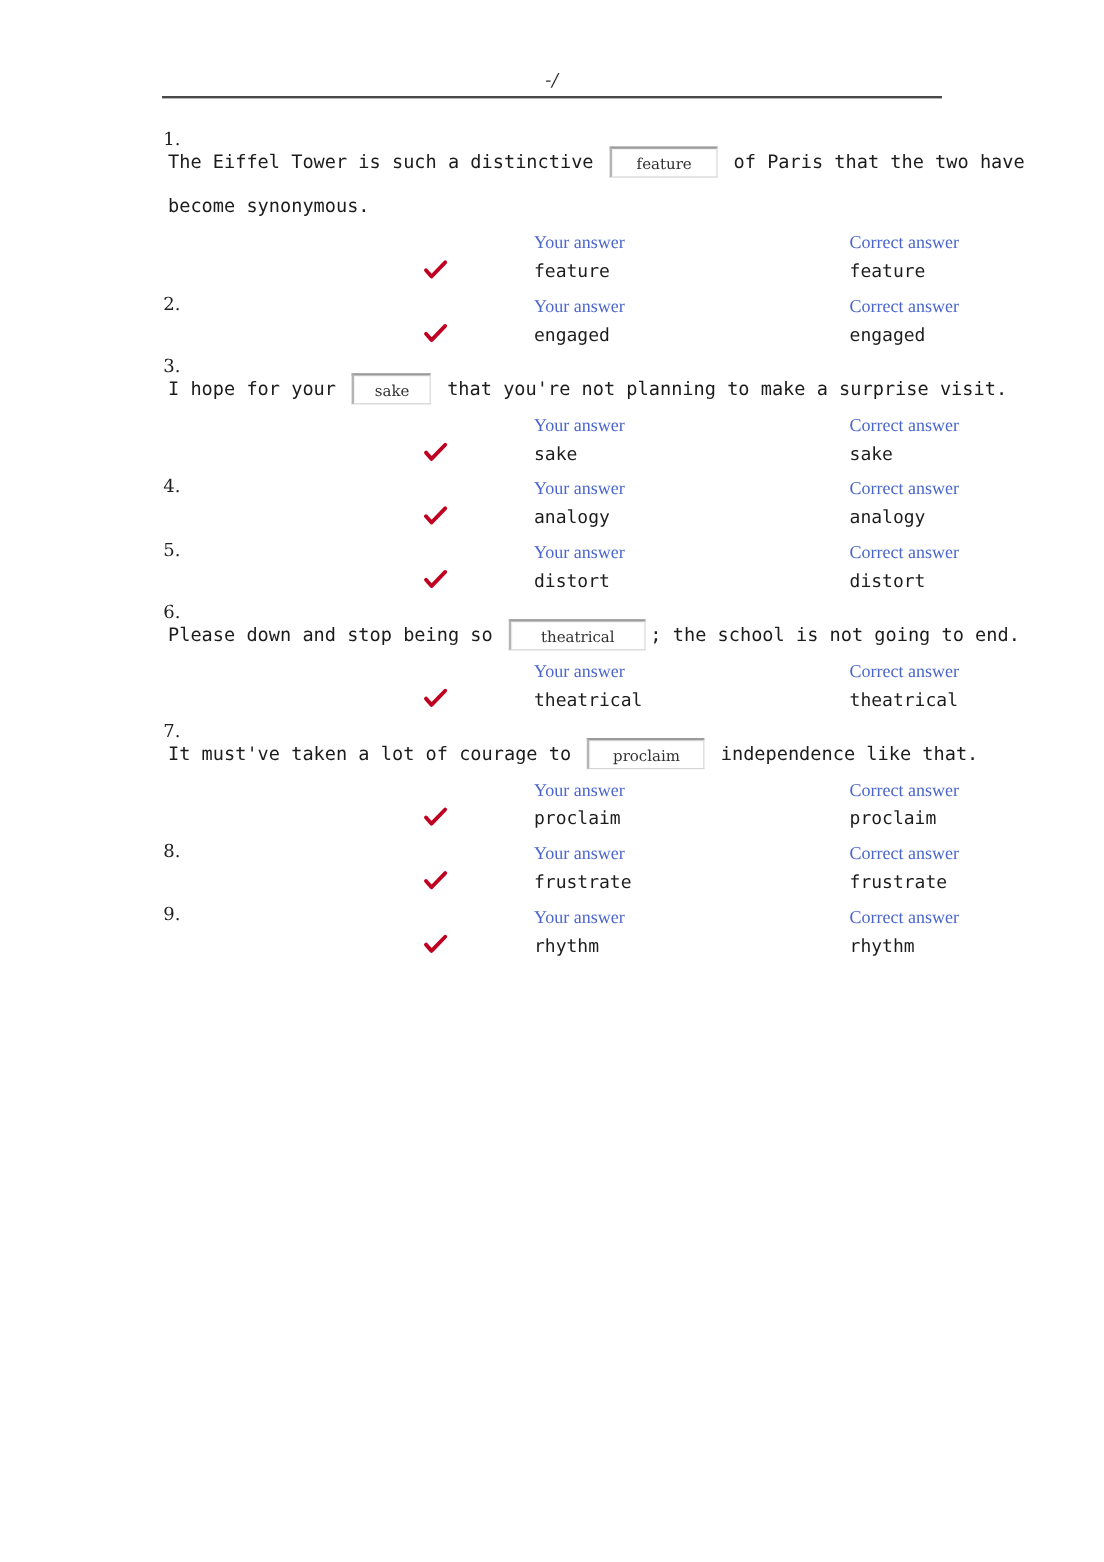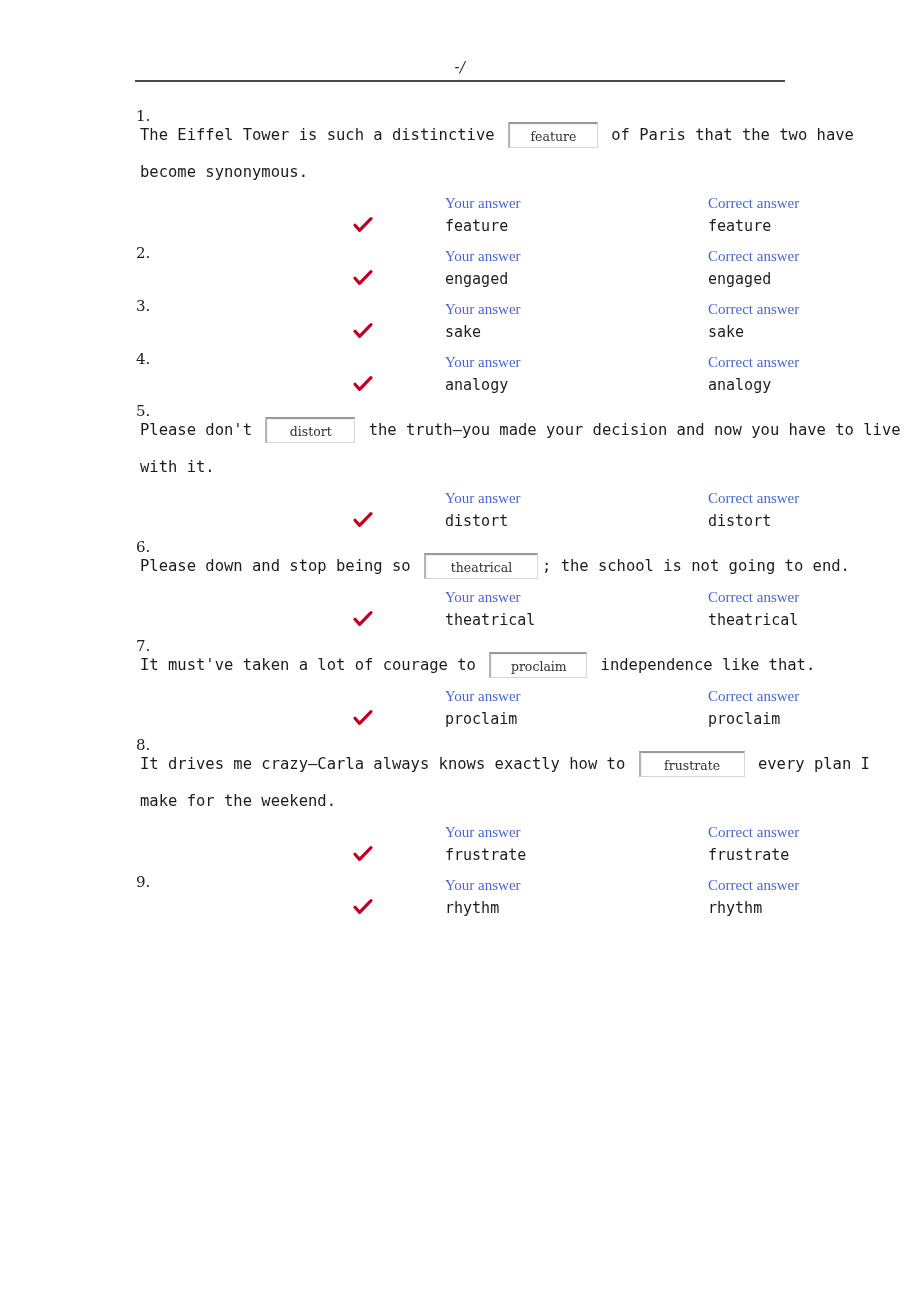--- a/index.html
+++ b/index.html
@@ -185,20 +185,21 @@
             </svg>
           </div>
           <div class="ab-head col-your">Your answer</div>
           <div class="ab-head col-corr">Correct answer</div>
           <div class="ab-val col-your">engaged</div>
           <div class="ab-val col-corr">engaged</div>
         </div>
       </div>
       <div class="qitem">
         <div class="qnum">3.</div>
+        <div class="qsentence"><span class="seg">I hope for your </span><span class="blank-box" style="min-width: 66px;">sake</span><span class="seg"> that you're not planning to make a surprise visit.</span></div>
         <div class="answer-block">
           <div class="check-mark">
             <svg width="22" height="22" viewBox="0 0 22 22">
               <path d="M3 11.2 L7.6 16.4 L19 4.6" fill="none" stroke="#c00020" stroke-width="3.2" stroke-linecap="round" stroke-linejoin="round"></path>
             </svg>
           </div>
           <div class="ab-head col-your">Your answer</div>
           <div class="ab-head col-corr">Correct answer</div>
           <div class="ab-val col-your">sake</div>
           <div class="ab-val col-corr">sake</div>
@@ -213,21 +214,20 @@
             </svg>
           </div>
           <div class="ab-head col-your">Your answer</div>
           <div class="ab-head col-corr">Correct answer</div>
           <div class="ab-val col-your">analogy</div>
           <div class="ab-val col-corr">analogy</div>
         </div>
       </div>
       <div class="qitem">
         <div class="qnum">5.</div>
-        <div class="qsentence"><span class="seg">Please don't </span><span class="blank-box" style="min-width: 90px;">distort</span><span class="seg"> the truth—you made your decision and now you have to live with it.</span></div>
         <div class="answer-block">
           <div class="check-mark">
             <svg width="22" height="22" viewBox="0 0 22 22">
               <path d="M3 11.2 L7.6 16.4 L19 4.6" fill="none" stroke="#c00020" stroke-width="3.2" stroke-linecap="round" stroke-linejoin="round"></path>
             </svg>
           </div>
           <div class="ab-head col-your">Your answer</div>
           <div class="ab-head col-corr">Correct answer</div>
           <div class="ab-val col-your">distort</div>
           <div class="ab-val col-corr">distort</div>
@@ -258,21 +258,20 @@
             </svg>
           </div>
           <div class="ab-head col-your">Your answer</div>
           <div class="ab-head col-corr">Correct answer</div>
           <div class="ab-val col-your">proclaim</div>
           <div class="ab-val col-corr">proclaim</div>
         </div>
       </div>
       <div class="qitem">
         <div class="qnum">8.</div>
-        <div class="qsentence"><span class="seg">It drives me crazy—Carla always knows exactly how to </span><span class="blank-box" style="min-width: 106px;">frustrate</span><span class="seg"> every plan I make for the weekend.</span></div>
         <div class="answer-block">
           <div class="check-mark">
             <svg width="22" height="22" viewBox="0 0 22 22">
               <path d="M3 11.2 L7.6 16.4 L19 4.6" fill="none" stroke="#c00020" stroke-width="3.2" stroke-linecap="round" stroke-linejoin="round"></path>
             </svg>
           </div>
           <div class="ab-head col-your">Your answer</div>
           <div class="ab-head col-corr">Correct answer</div>
           <div class="ab-val col-your">frustrate</div>
           <div class="ab-val col-corr">frustrate</div>

